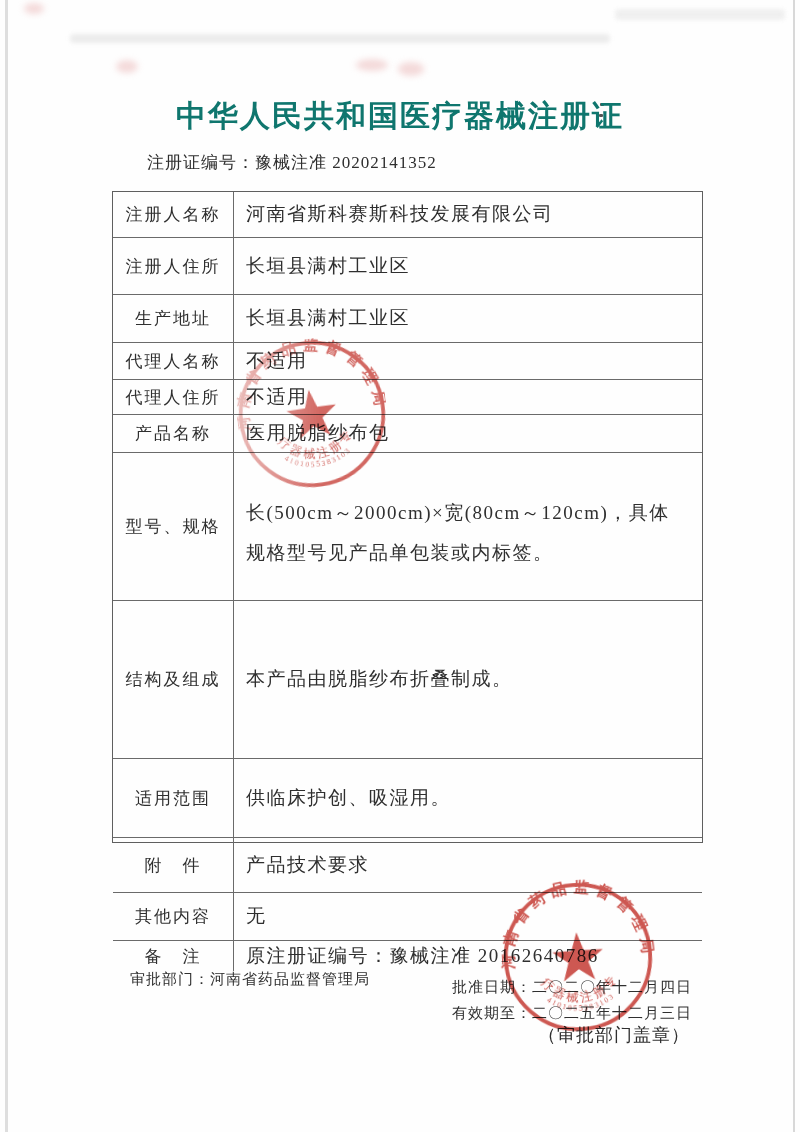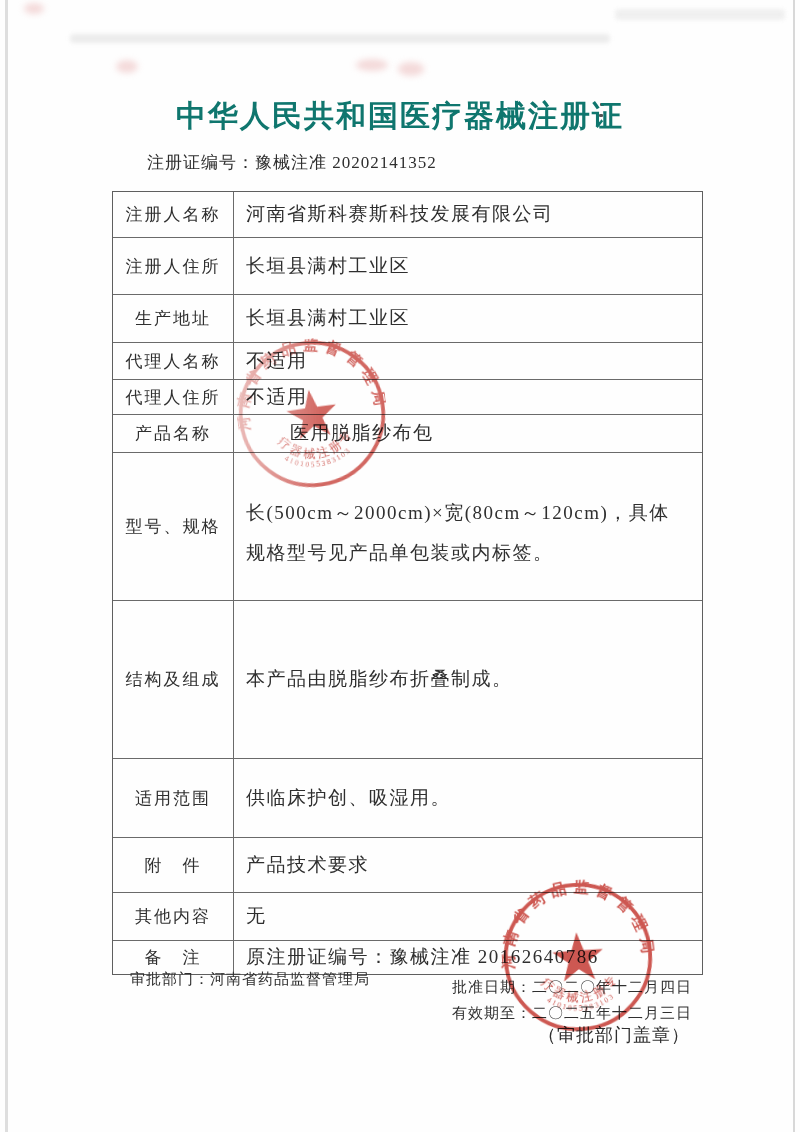--- a/index.html
+++ b/index.html
@@ -16,30 +16,30 @@
   .smudge{position:absolute;background:rgba(233,175,175,.45);filter:blur(3px);border-radius:50%;}
   .speck{position:absolute;width:4px;height:3px;background:#555;border-radius:1px;}
   
   .title{
     position:absolute;left:0;top:96px;width:100%;text-align:center;
     font-size:30px;font-weight:bold;letter-spacing:2px;color:#0f766e;
   }
   .regline{position:absolute;left:147px;top:151px;font-size:17px;letter-spacing:1px;}
   
   .cert-table{
-    position:absolute;left:112px;top:191px;width:591px;height:784px;
+    position:absolute;left:112px;top:191px;width:591px;height:652px;
     border:1px solid #5f5f5f;display:flex;flex-direction:column;box-sizing:border-box;
   }
   .t-row{display:flex;border-bottom:1px solid #6a6a6a;box-sizing:border-box;flex:0 0 auto;}
   .t-row:nth-child(1){height:46px;}
   .t-row:nth-child(2){height:57px;}
   .t-row:nth-child(3){height:48px;}
   .t-row:nth-child(4){height:37px;}
   .t-row:nth-child(5){height:35px;}
-  .t-row:nth-child(6){height:38px;gap:44px;}
+  .t-row:nth-child(6){height:38px;}
   .t-row:nth-child(7){height:148px;}
   .t-row:nth-child(8){height:158px;}
   .t-row:nth-child(9){height:79px;}
   .t-row:nth-child(10){height:55px;}
   .t-row:nth-child(11){height:48px;}
   .t-row:nth-child(12){flex:1 1 auto;border-bottom:none;}
   .t-label{
     width:121px;flex:0 0 121px;border-right:1px solid #6a6a6a;box-sizing:border-box;
     display:flex;align-items:center;justify-content:center;
     font-size:17px;letter-spacing:2px;white-space:nowrap;

